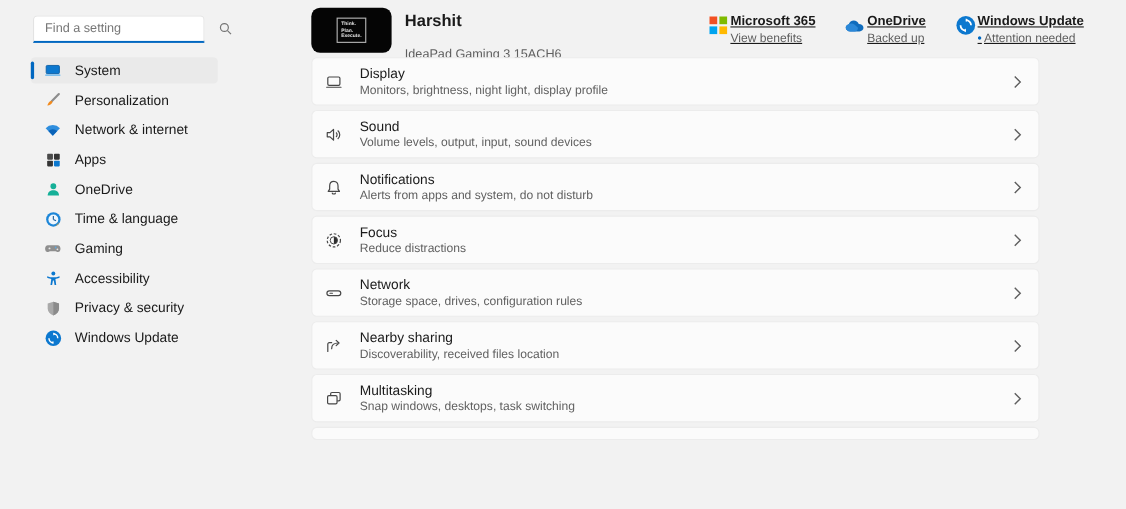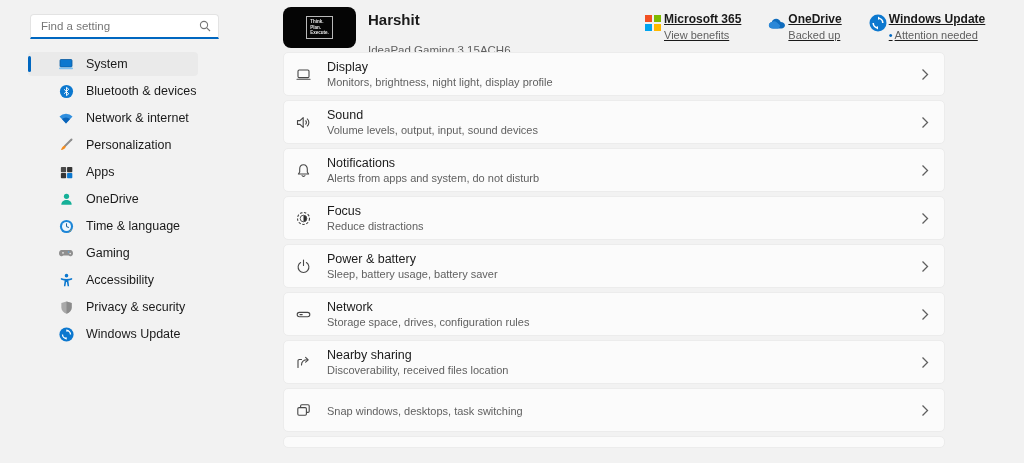--- a/index.html
+++ b/index.html
@@ -8,40 +8,40 @@
     background:#f2f2f2;
     font-family:"Liberation Sans", sans-serif;
     color:#1a1a1a;
     position:relative;
   }
 
   
   .sidebar { position:absolute; left:0; top:0; width:270px; height:463px; }
 
   .search-box {
-    position:absolute; left:30px; top:14px; width:189px; height:25px;
+    position:absolute; left:30px; top:14px; width:156px; height:25px;
     background:#ffffff;
     border:1px solid #e3e3e3;
     border-bottom:2px solid #0067c0;
     border-radius:4px 4px 0 0;
     display:flex; align-items:center;
   }
   .search-box input {
     flex:1; border:none; outline:none; background:transparent;
     font-family:"Liberation Sans", sans-serif;
     font-size:11.5px; color:#3a3a3a; padding:0 4px 0 10px;
   }
   .search-box input::placeholder { color:#767676; }
   .search-glyph { margin-right:8px; display:flex; }
 
   .nav { position:absolute; left:28px; top:52px; width:170px; }
   .nav-item {
     position:relative; height:24px; margin-bottom:3px;
     display:flex; align-items:center; gap:12px;
-    padding-left:30px; border-radius:4px; cursor:pointer;
+    padding-left:12px; border-radius:4px; cursor:pointer;
   }
   .nav-item.selected { background:#eaeaea; }
   .nav-item.selected::before {
     content:""; position:absolute; left:0; top:4px;
     width:3px; height:16px; border-radius:2px; background:#0067c0;
   }
   .nav-icon { width:16px; height:16px; display:flex; align-items:center; justify-content:center; }
   .nav-label { font-size:12.5px; color:#1a1a1a; white-space:nowrap; }
 
   
@@ -106,48 +106,39 @@
     <div class="nav-item selected">
       <span class="nav-icon">
         <svg width="16" height="16" viewBox="0 0 16 16">
           <rect x="2" y="3.5" width="12" height="7.5" rx="1" fill="#0c78cf" stroke="#0a5ba0" stroke-width="0.8"></rect>
           <rect x="1" y="11.6" width="14" height="1.6" rx="0.8" fill="#7fc0ee"></rect>
         </svg>
       </span>
       <span class="nav-label">System</span>
     </div>
 
-    <div class="nav-item">
-      <span class="nav-icon">
-        <svg width="15" height="15" viewBox="0 0 16 16">
-          <circle cx="8" cy="8" r="7" fill="#0c78cf"></circle>
-          <polyline points="5.4,5.6 10.4,10.4 8,12.4 8,3.6 10.4,5.6 5.4,10.4" fill="none" stroke="#fff" stroke-width="1"></polyline>
-        </svg>
-      </span>
-      <span class="nav-label">Bluetooth &amp; devices</span>
+
+    <div class="nav-item">
+      <span class="nav-icon">
+        <svg width="16" height="16" viewBox="0 0 16 16">
+          <line x1="13.5" y1="2.5" x2="7" y2="9" stroke="#8d8d8d" stroke-width="2" stroke-linecap="round"></line>
+          <path d="M6.8 8.6 C5 9 3.8 10.6 3 13 C5.4 12.8 6.9 12 7.8 9.8 Z" fill="#f28b1e"></path>
+        </svg>
+      </span>
+      <span class="nav-label">Personalization</span>
     </div>
 
     <div class="nav-item">
       <span class="nav-icon">
         <svg width="16" height="16" viewBox="0 0 16 16">
           <path d="M1.5 6.5 A9 9 0 0 1 14.5 6.5 L8 13.5 Z" fill="#2f8ede"></path>
           <path d="M4 9 A6 6 0 0 1 12 9 L8 13.5 Z" fill="#0a63b8"></path>
         </svg>
       </span>
       <span class="nav-label">Network &amp; internet</span>
-    </div>
-
-    <div class="nav-item">
-      <span class="nav-icon">
-        <svg width="16" height="16" viewBox="0 0 16 16">
-          <line x1="13.5" y1="2.5" x2="7" y2="9" stroke="#8d8d8d" stroke-width="2" stroke-linecap="round"></line>
-          <path d="M6.8 8.6 C5 9 3.8 10.6 3 13 C5.4 12.8 6.9 12 7.8 9.8 Z" fill="#f28b1e"></path>
-        </svg>
-      </span>
-      <span class="nav-label">Personalization</span>
     </div>
 
     <div class="nav-item">
       <span class="nav-icon">
         <svg width="15" height="15" viewBox="0 0 16 16">
           <rect x="2" y="2" width="5.6" height="5.6" rx="0.8" fill="#4a4a4a"></rect>
           <rect x="8.6" y="2" width="5.6" height="5.6" rx="0.8" fill="#353535"></rect>
           <rect x="2" y="8.6" width="5.6" height="5.6" rx="0.8" fill="#353535"></rect>
           <rect x="8.6" y="8.6" width="5.6" height="5.6" rx="0.8" fill="#0c78cf"></rect>
         </svg>
@@ -357,37 +348,20 @@
       <div class="row-title">Focus</div>
       <div class="row-sub">Reduce distractions</div>
     </span>
     <span class="row-chevron">
       <svg width="8" height="13" viewBox="0 0 8 13">
           <polyline points="1.5,1.5 6.5,6.5 1.5,11.5" fill="none" stroke="#5f5f5f" stroke-width="1.3"></polyline>
         </svg>
     </span>
   </div>
 
-  <div class="row">
-    <span class="row-icon">
-      <svg width="17" height="17" viewBox="0 0 17 17">
-        <path d="M5.6 4.5 A5.4 5.4 0 1 0 11.4 4.5" fill="none" stroke="#474747" stroke-width="1.1" stroke-linecap="round"></path>
-        <line x1="8.5" y1="2" x2="8.5" y2="7.4" stroke="#474747" stroke-width="1.1" stroke-linecap="round"></line>
-      </svg>
-    </span>
-    <span class="row-text">
-      <div class="row-title">Power &amp; battery</div>
-      <div class="row-sub">Sleep, battery usage, battery saver</div>
-    </span>
-    <span class="row-chevron">
-      <svg width="8" height="13" viewBox="0 0 8 13">
-          <polyline points="1.5,1.5 6.5,6.5 1.5,11.5" fill="none" stroke="#5f5f5f" stroke-width="1.3"></polyline>
-        </svg>
-    </span>
-  </div>
 
   <div class="row">
     <span class="row-icon">
       <svg width="17" height="17" viewBox="0 0 17 17">
         <rect x="2.2" y="6.4" width="12.6" height="4.4" rx="2.2" fill="none" stroke="#474747" stroke-width="1.1"></rect>
         <line x1="5" y1="8.6" x2="7.2" y2="8.6" stroke="#474747" stroke-width="1.1" stroke-linecap="round"></line>
       </svg>
     </span>
     <span class="row-text">
       <div class="row-title">Network</div>
@@ -420,20 +394,21 @@
   </div>
 
   <div class="row">
     <span class="row-icon">
       <svg width="17" height="17" viewBox="0 0 17 17">
         <path d="M5.6 5 V4 A1.2 1.2 0 0 1 6.8 2.8 H13 A1.2 1.2 0 0 1 14.2 4 V9.2 A1.2 1.2 0 0 1 13 10.4 H11.6" fill="none" stroke="#474747" stroke-width="1.1"></path>
         <rect x="2.8" y="5.6" width="8.6" height="7.6" rx="1.2" fill="none" stroke="#474747" stroke-width="1.1"></rect>
       </svg>
     </span>
     <span class="row-text">
+      <div class="row-title">Multitasking</div>
       <div class="row-sub">Snap windows, desktops, task switching</div>
     </span>
     <span class="row-chevron">
       <svg width="8" height="13" viewBox="0 0 8 13">
           <polyline points="1.5,1.5 6.5,6.5 1.5,11.5" fill="none" stroke="#5f5f5f" stroke-width="1.3"></polyline>
         </svg>
     </span>
   </div>
 
   <div class="row partial"></div>

